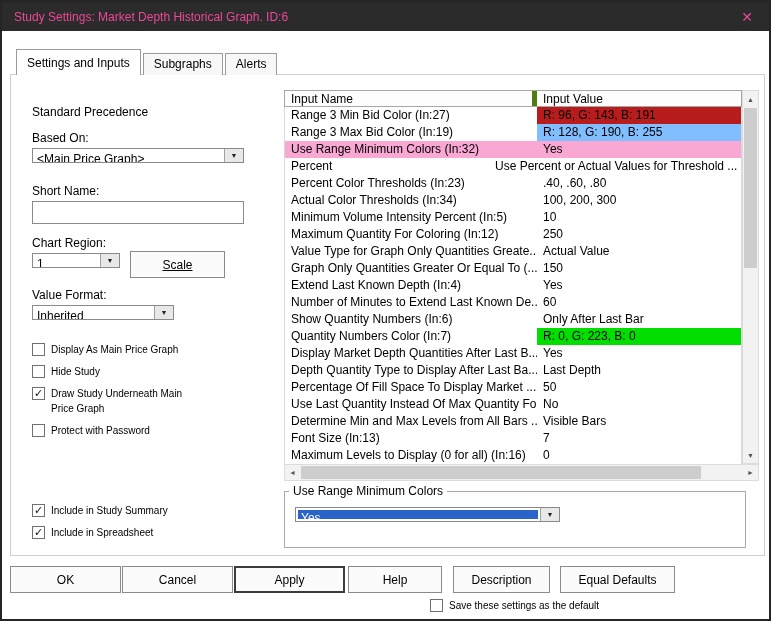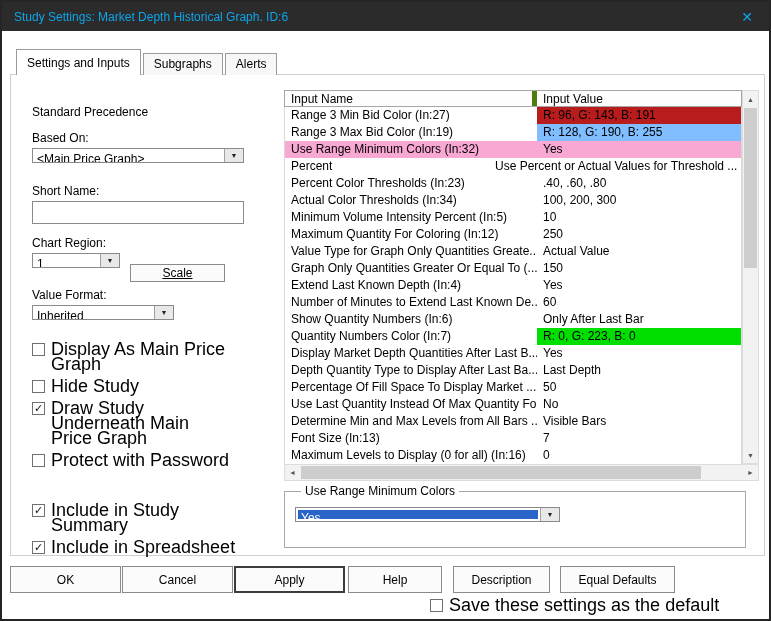--- a/index.html
+++ b/index.html
@@ -1,21 +1,21 @@
 <!DOCTYPE html>
 <html><head>
 <meta charset="utf-8">
 <style>
   * { box-sizing: border-box; margin: 0; padding: 0; }
   html, body { width: 771px; height: 621px; }
   body { font-family: "Liberation Sans", sans-serif; font-size: 12px; color: #000; background: #2b2b2b; }
 
   .window { position: relative; width: 771px; height: 621px; background: #fff; border: 2px solid #252525; overflow: hidden; }
 
-  .titlebar { position: absolute; left: 0; top: 0; width: 100%; height: 29px; background: #2b2b2b; color: #0ea5e9; display: flex; align-items: center; padding: 0 12px; }
+  .titlebar { position: absolute; left: 0; top: 0; width: 100%; height: 29px; background: #2b2b2b; color: #ec4899; display: flex; align-items: center; padding: 0 12px; }
   .titlebar .title { font-size: 12px; }
   .titlebar .close { margin-left: auto; font-size: 14px; cursor: pointer; padding: 0 4px; }
 
   .tabs { position: absolute; left: 14px; top: 47px; display: flex; align-items: flex-end; height: 26px; z-index: 3; }
   .tab { border: 1px solid #9b9b9b; border-bottom: none; background: #f7f7f7; padding: 3px 10px 4px; height: 22px; margin-right: 2px; white-space: nowrap; }
   .tab.active { height: 26px; padding-top: 6px; background: #fff; position: relative; z-index: 4; }
 
   .tabpage { position: absolute; left: 8px; top: 72px; width: 755px; height: 482px; border: 1px solid #cfcfcf; background: #fff; }
 
   .lbl { position: absolute; white-space: nowrap; }
@@ -24,21 +24,21 @@
   .combo-value { flex: 1; padding: 3px 4px; overflow: hidden; white-space: nowrap; }
   .combo-btn { width: 19px; background: #e8e8e8; border-left: 1px solid #a0a0a0; display: flex; align-items: center; justify-content: center; }
   .combo-btn .arr { font-size: 7px; color: #222; }
   .combo-value.selected { margin: 2px; padding: 1px 3px; color: #fff; }
 
   .textbox { position: absolute; height: 23px; border: 1px solid #8a8a8a; font: 12px "Liberation Sans", sans-serif; padding: 2px 4px; background: #fff; }
 
   .checks { position: absolute; }
   .check-row { display: flex; align-items: flex-start; margin-bottom: 7px; cursor: default; }
   .checkbox { width: 13px; height: 13px; border: 1px solid #707070; background: #fff; margin-right: 6px; flex: 0 0 13px; font-size: 11px; line-height: 11px; text-align: center; color: #111; margin-top: 1px; }
-  .check-label { font-size: 18px; line-height: 15px; max-width: 190px; }
+  .check-label { font-size: 10px; line-height: 15px; max-width: 190px; }
   #main-checks .check-row:nth-child(3) .check-label { max-width: 150px; }
 
   .table { position: absolute; left: 282px; top: 88px; width: 458px; background: #fff; }
   .thead { display: flex; height: 17px; border: 1px solid #a6a6a6; background: #fdfdfd; }
   .th { padding: 1px 6px; white-space: nowrap; overflow: hidden; }
   .th.name { width: 252px; border-right: 5px solid #4d7c0f; }
   .th.value { flex: 1; }
   .tbody { border: 1px solid #d9d9d9; border-top: none; }
   .tr { display: flex; height: 17px; }
   .tr.selected { background: #f9a8d4; }
@@ -48,33 +48,33 @@
 
   .vscroll { position: absolute; left: 740px; top: 88px; width: 17px; height: 374px; background: #f2f2f2; border: 1px solid #dcdcdc; display: flex; flex-direction: column; align-items: center; }
   .sb-btn { font-size: 7px; color: #555; width: 15px; height: 16px; display: flex; align-items: center; justify-content: center; flex: 0 0 auto; }
   .vthumb { width: 13px; height: 160px; background: #cdcdcd; margin-top: 1px; }
   .vscroll .sb-btn.bottom { margin-top: auto; }
   .hscroll { position: absolute; left: 282px; top: 462px; width: 475px; height: 17px; background: #f2f2f2; border: 1px solid #dcdcdc; display: flex; align-items: center; }
   .hthumb { height: 13px; width: 400px; background: #cdcdcd; margin-left: 1px; }
   .hscroll .sb-btn.right { margin-left: auto; }
 
   .groupbox { position: absolute; left: 282px; top: 489px; width: 462px; height: 57px; border: 1px solid #a8a8a8; background: #fff; }
-  .group-label { position: absolute; left: 16px; top: -8px; background: #fff; padding: 0 4px; white-space: nowrap; }
+  .group-label { position: absolute; left: 4px; top: -8px; background: #fff; padding: 0 4px; white-space: nowrap; }
   .editor-combo { left: 10px; top: 15px; width: 265px; }
 
   .button-row { position: absolute; left: 8px; top: 564px; display: flex; }
   .btn { font: 12px "Liberation Sans", sans-serif; background: #fbfbfb; border: 1px solid #8a8a8a; height: 27px; cursor: pointer; }
   .btn.dlg:nth-child(1) { width: 111px; }
   .btn.dlg:nth-child(2) { width: 111px; margin-left: 1px; }
   .btn.dlg:nth-child(3) { width: 111px; margin-left: 1px; }
   .btn.dlg:nth-child(4) { width: 94px;  margin-left: 3px; }
   .btn.dlg:nth-child(5) { width: 97px;  margin-left: 11px; }
   .btn.dlg:nth-child(6) { width: 115px; margin-left: 10px; }
   .btn.focused { border: 2px solid #3c3c3c; }
-  .scale-btn { position: absolute; left: 128px; top: 262px; width: 95px; height: 18px; text-decoration: underline; }
+  .scale-btn { position: absolute; left: 128px; top: 249px; width: 95px; height: 27px; text-decoration: underline; }
 
   .save-default { position: absolute; left: 428px; top: 596px; display: flex; align-items: center; }
   .save-default .checkbox { margin-top: 0; }
   .save-default .check-label { max-width: none; }
 </style>
 </head>
 <body>
 
 <div class="window">
 

